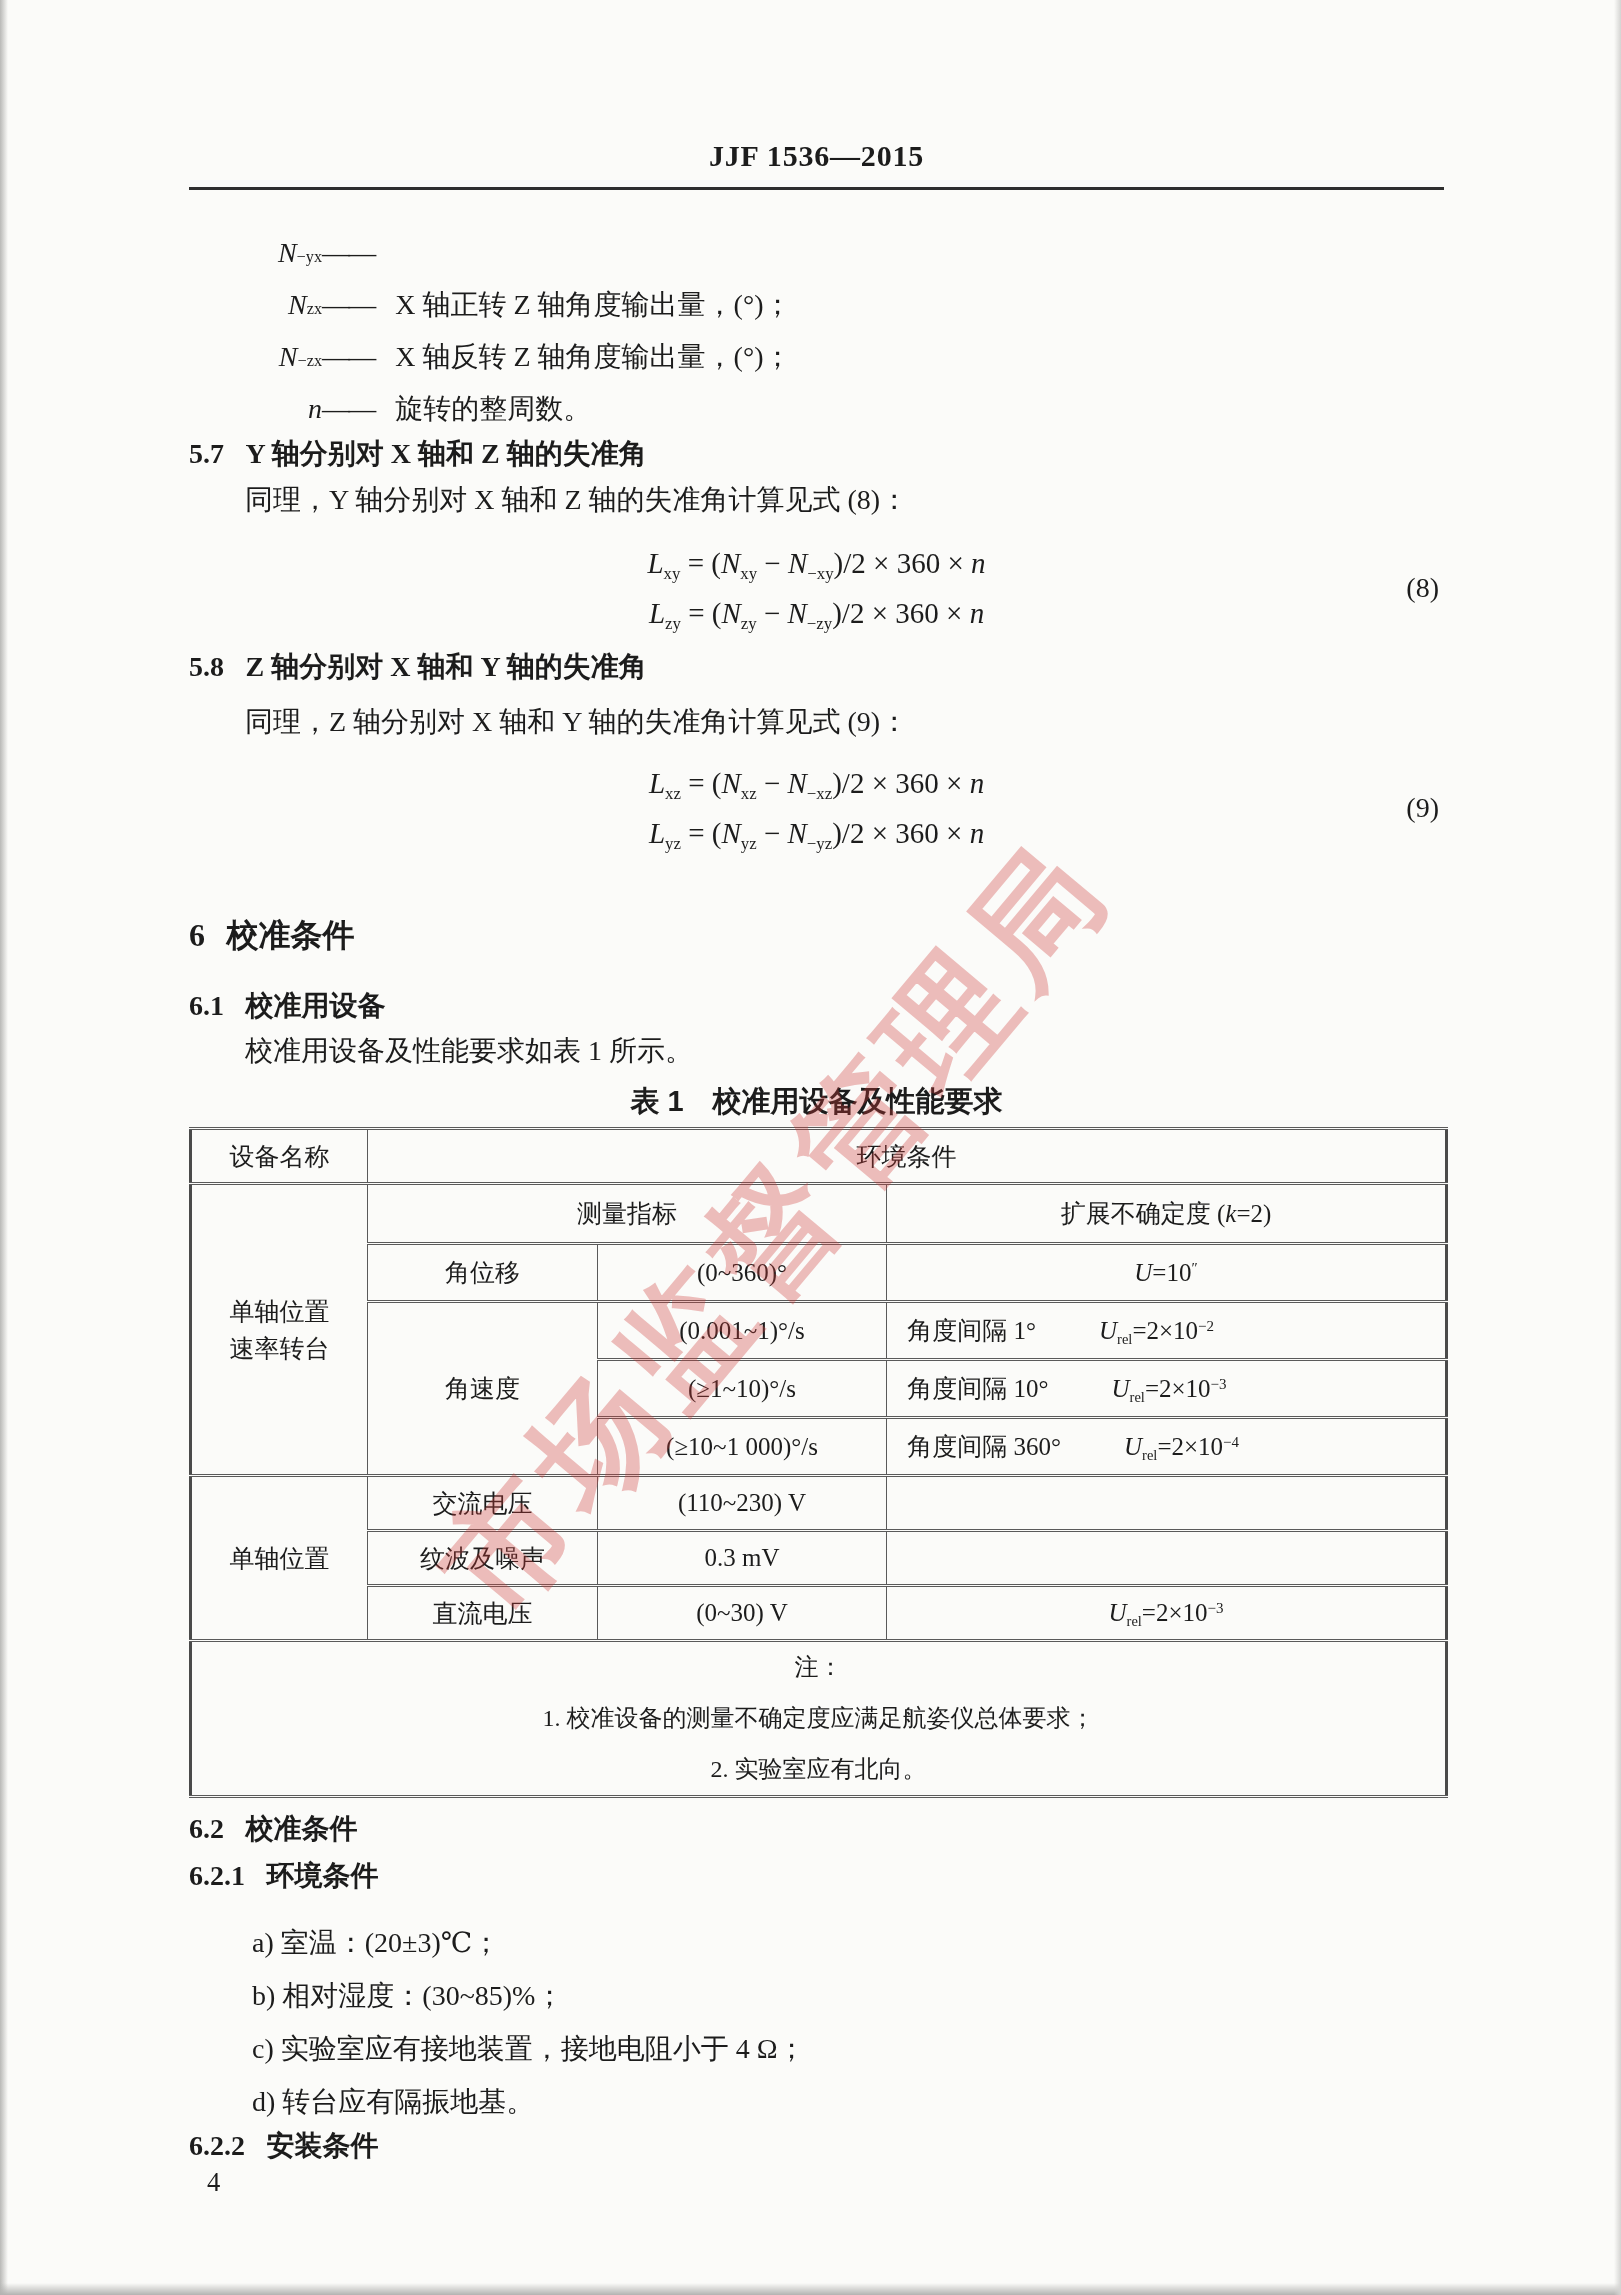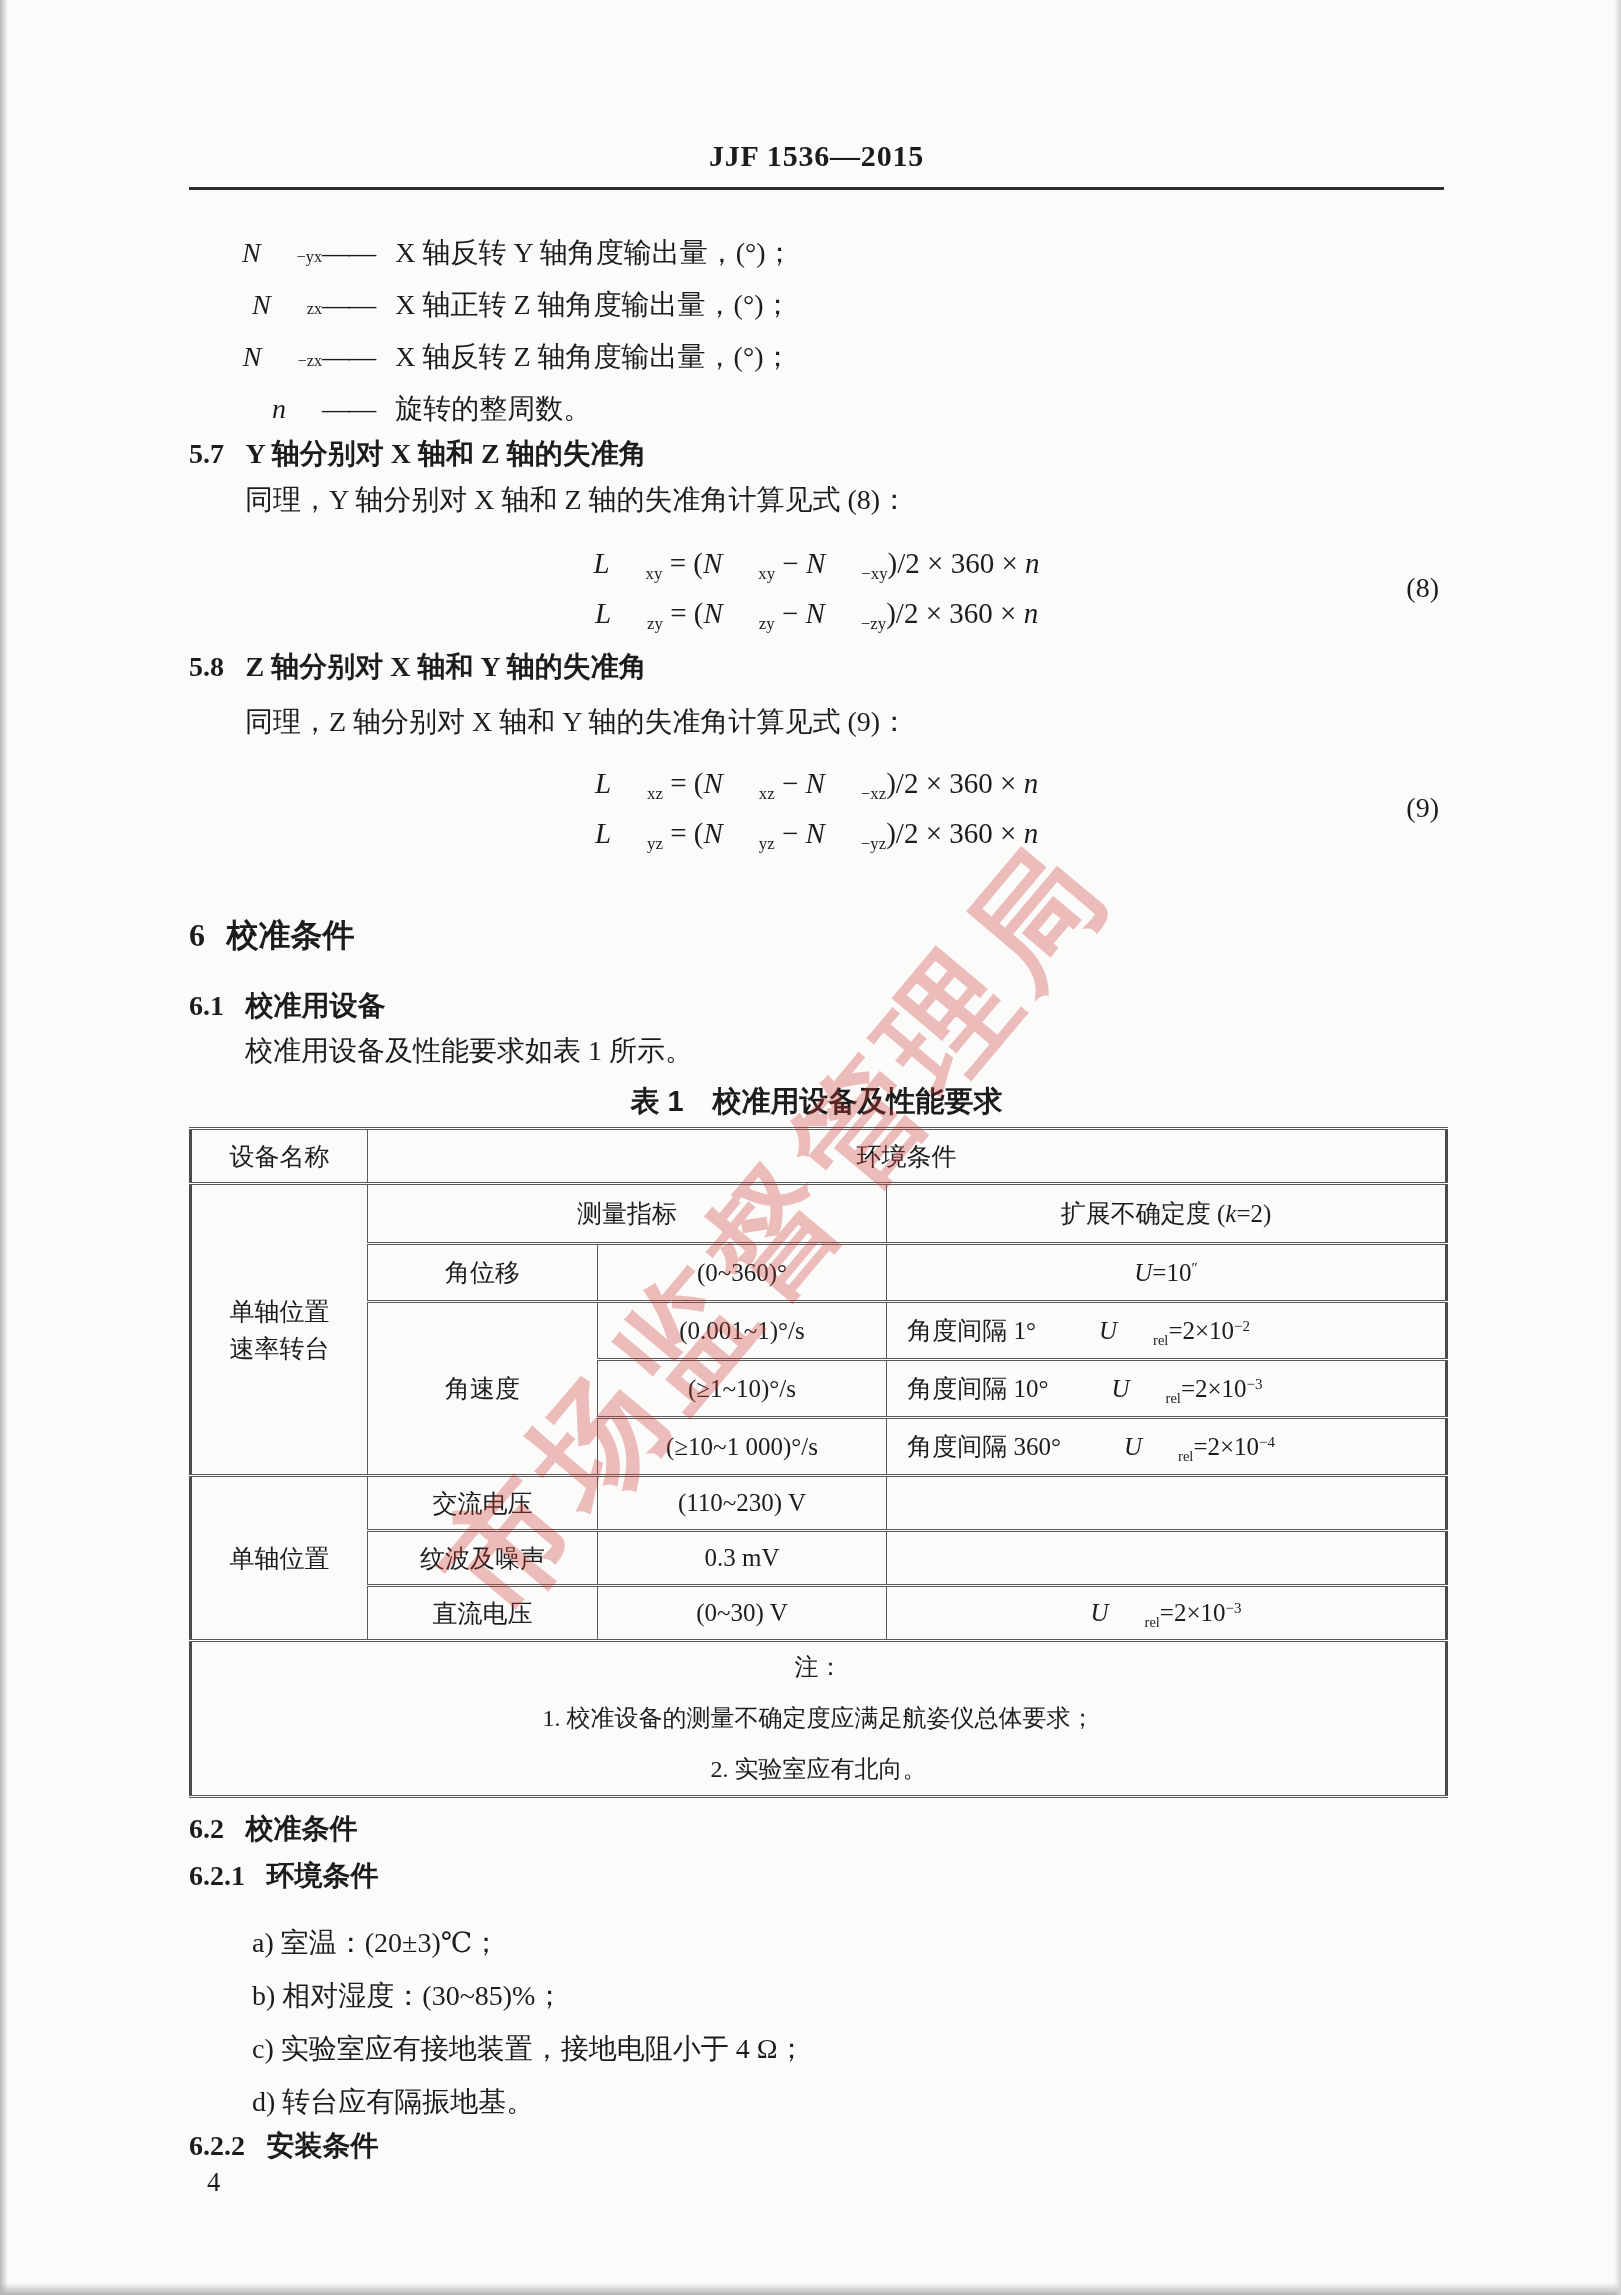--- a/index.html
+++ b/index.html
@@ -26,21 +26,21 @@
 
   
   .defs{margin-top:37px;}
   .def-row{display:flex;align-items:baseline;font-size:28px;line-height:52px;}
   .def-spacer{width:53px;flex:none;}
   .def-term{width:80px;flex:none;display:flex;justify-content:flex-end;align-items:baseline;}
   .def-dash{width:70px;flex:none;letter-spacing:-1.7px;}
   .def-desc{margin-left:3.3px;}
 
   .it{font-style:italic;font-family:"Liberation Serif","DejaVu Serif",serif;}
-  sub{font-size:.58em;vertical-align:-0.35em;line-height:0;margin-left:36px;}
+  sub{font-size:.58em;vertical-align:-0.35em;line-height:0;}
   sup{font-size:.6em;vertical-align:0.55em;line-height:0;}
 
   .sec-head{font-family:Liberation Serif, serif;
     font-weight:bold;font-size:28px;line-height:33px;}
   .sec-head .num{margin-right:21.6px;}
   .sec-head.big{font-size:32px;line-height:38px;}
   .body-line{font-size:28px;line-height:37px;text-indent:56px;}
 
   .eq-block{position:relative;}
   .eq-line{text-align:center;font-size:29px;line-height:50px;}
@@ -102,21 +102,20 @@
     <hr class="head-rule">
 
     <div class="defs">
       <div class="def-row">
         <span class="def-spacer"></span>
         <span class="def-term">
             <span class="it">N</span>
             <sub>−yx</sub>
           </span>
         <span class="def-dash">——</span>
-        <span class="def-desc">X 轴反转 Y 轴角度输出量，(°)；</span>
       </div>
       <div class="def-row">
         <span class="def-spacer"></span>
         <span class="def-term">
             <span class="it">N</span>
             <sub>zx</sub>
           </span>
         <span class="def-dash">——</span>
         <span class="def-desc">X 轴正转 Z 轴角度输出量，(°)；</span>
       </div>

